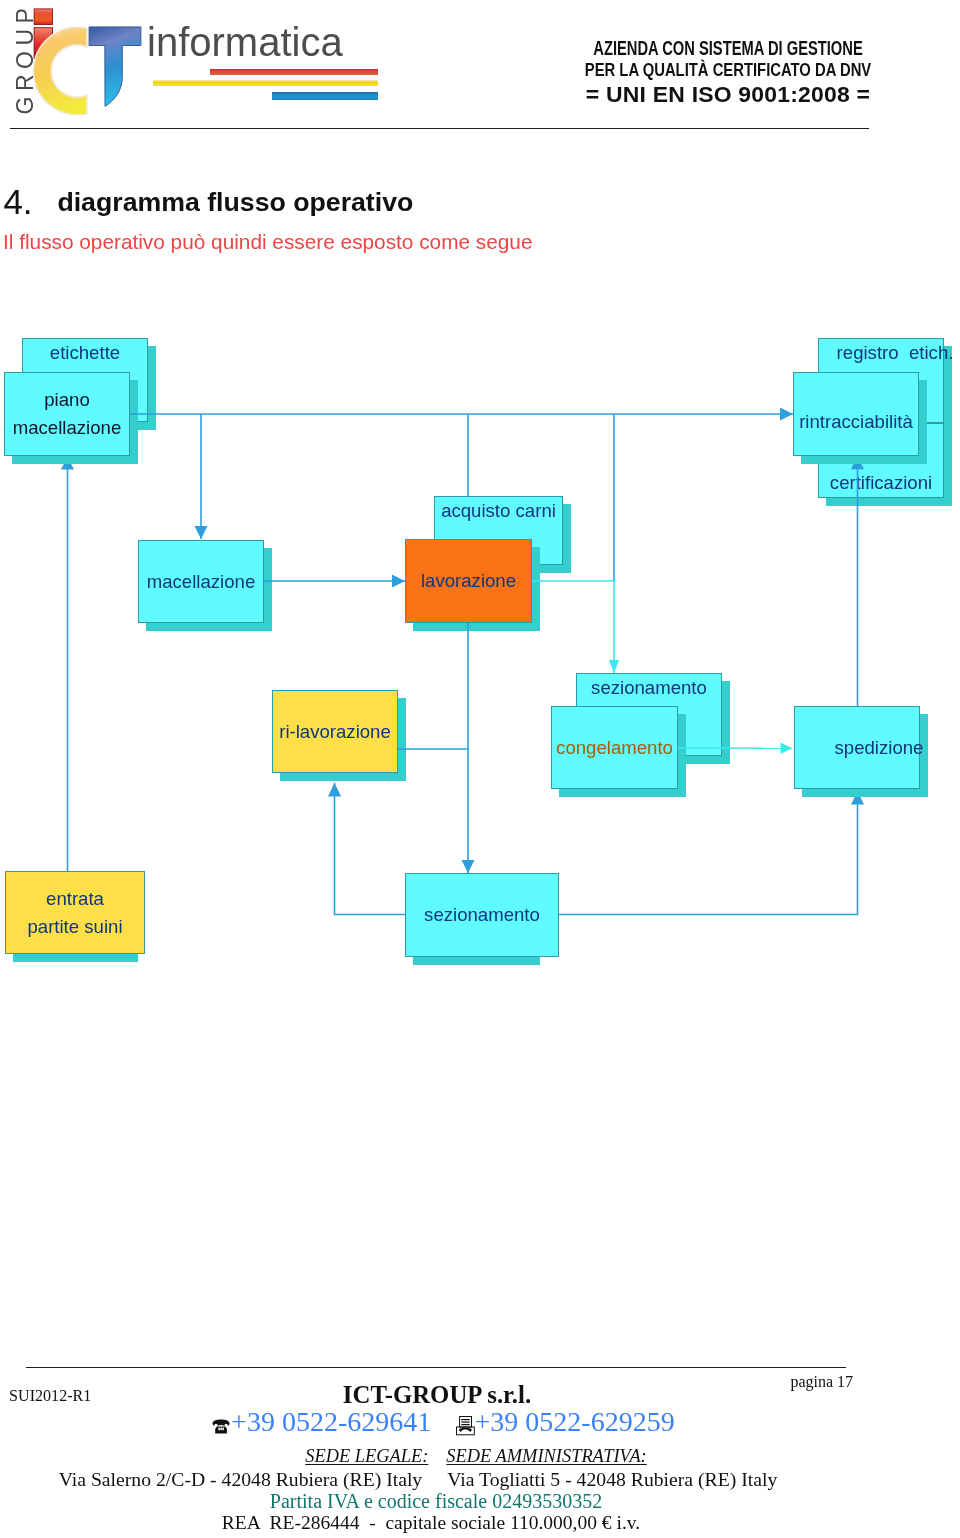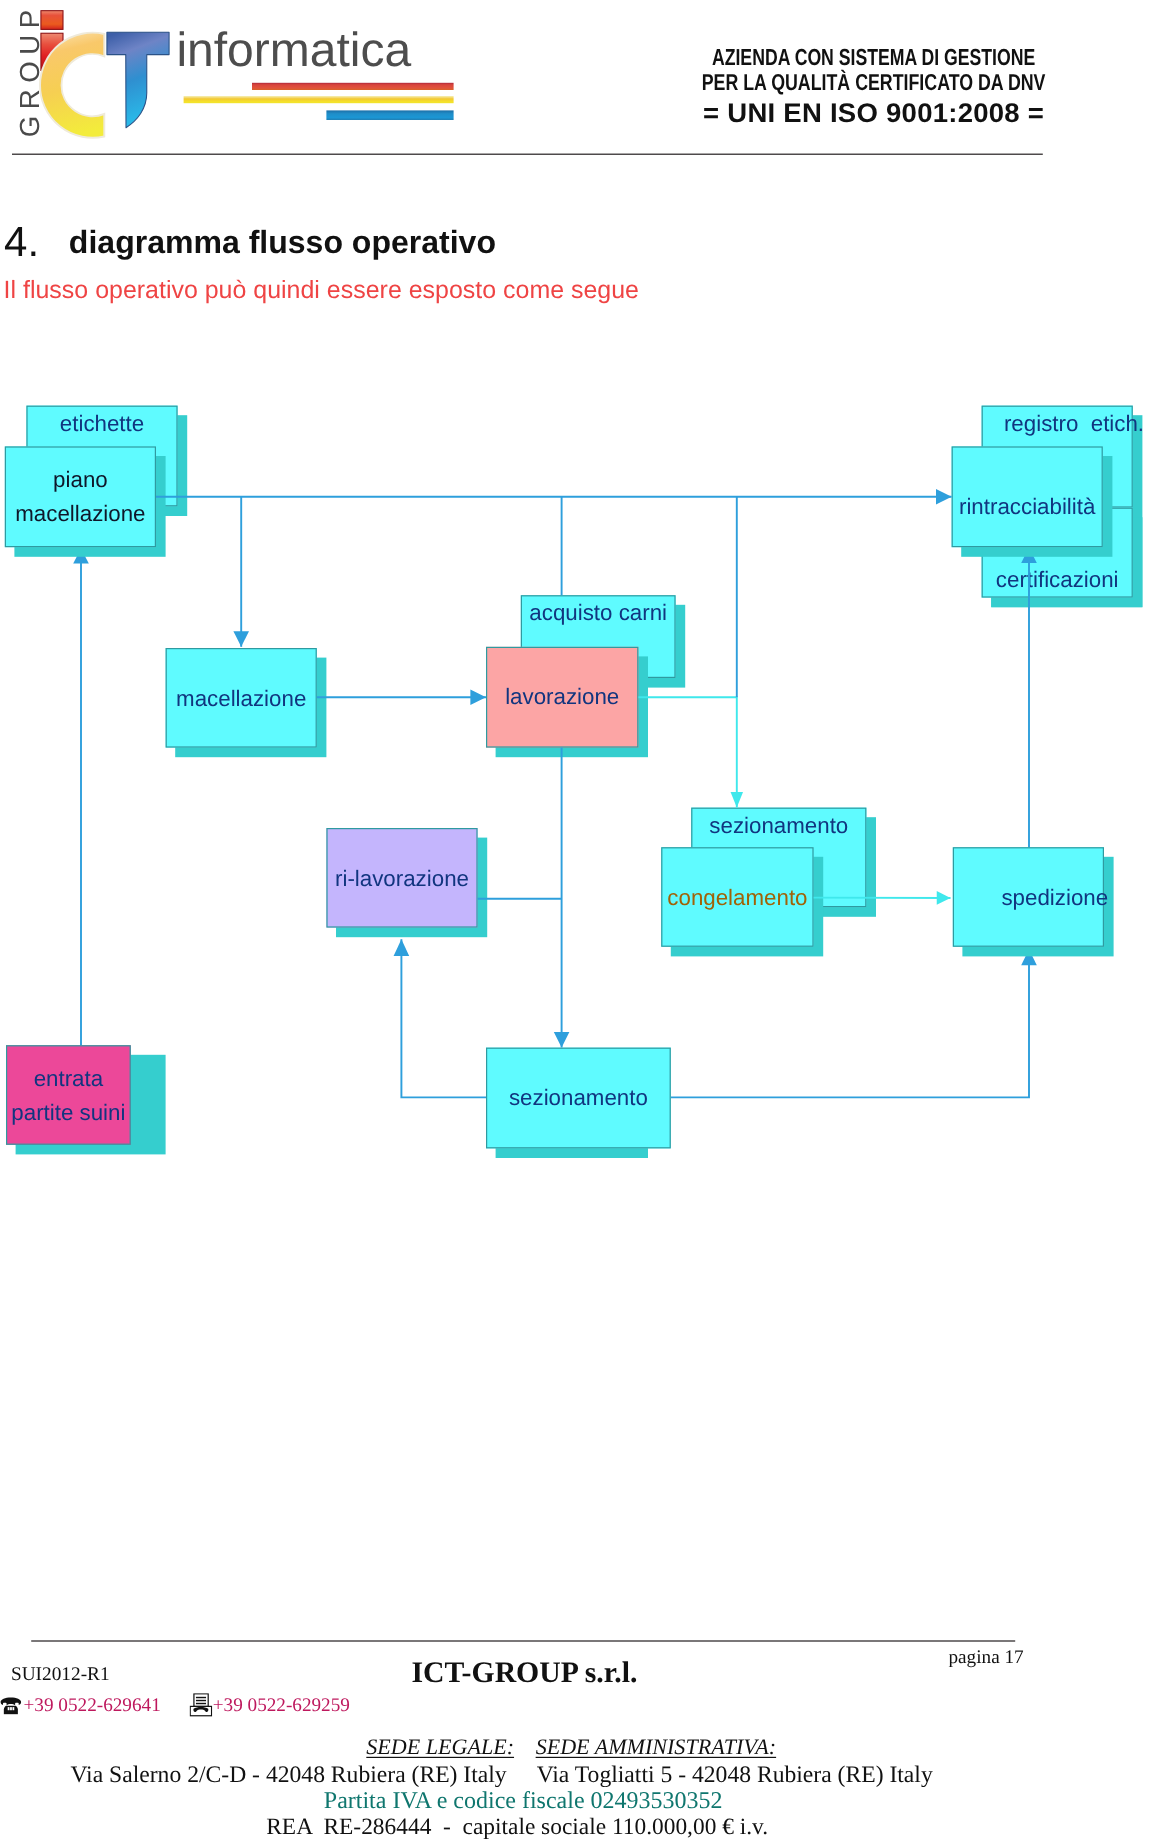--- a/index.html
+++ b/index.html
@@ -53,22 +53,22 @@
 
   
   .rule-bot{position:absolute;left:26px;top:1366.5px;width:820px;height:1.1px;background:#231f20;}
   .f-code{position:absolute;left:9.1px;top:1388px;font-family:"Liberation Serif",serif;
        font-size:16.1px;line-height:16px;color:#111;}
   .f-page{position:absolute;left:790.4px;top:1374px;font-family:"Liberation Serif",serif;
        font-size:16px;line-height:16px;color:#111;}
   .f-company{position:absolute;left:0;top:1382px;width:874px;text-align:center;
        font-family:"Liberation Serif",serif;font-weight:700;font-size:24.8px;
        line-height:26px;color:#111;}
-  .f-tel{position:absolute;left:0;top:1411px;width:886.2px;
-       font-family:"Liberation Serif",serif;font-size:16px;line-height:22px;color:#be185d;
+  .f-tel{position:absolute;left:0;top:1411px;width:886.2px;text-align:center;
+       font-family:"Liberation Serif",serif;font-size:28px;line-height:22px;color:#3b82f6;
        white-space:nowrap;}
   .f-tel .ph{vertical-align:-2.5px;margin-right:1.5px;}
   .f-tel .fx{vertical-align:-4.5px;}
   .f-tel .gap2{display:inline-block;width:24.5px;}
   .f-sedi{position:absolute;left:0;top:1446.4px;width:952px;text-align:center;
        font-family:"Liberation Serif",serif;font-style:italic;font-size:18.4px;
        line-height:20px;color:#111;white-space:nowrap;}
   .f-sedi span{text-decoration:underline;text-underline-offset:2px;}
   .f-sedi .gap{display:inline-block;width:18px;text-decoration:none;}
   .f-addr{position:absolute;left:0;top:1468px;width:836px;text-align:center;
@@ -185,45 +185,45 @@
       </div>
       <div class="shadow" style="left: 12px; top: 380px; width: 126px; height: 84px; background: rgb(53, 206, 206); z-index: 140;"></div>
       <div class="node" style="left: 4px; top: 372px; width: 126px; height: 84px; background: rgb(95, 251, 255); border-color: rgb(47, 154, 160); z-index: 145;">
         <span style="color: #0f172a;">piano<br>macellazione</span>
       </div>
       <div class="shadow" style="left: 442px; top: 504px; width: 129px; height: 69px; background: rgb(53, 206, 206); z-index: 150;"></div>
       <div class="node" style="left: 434px; top: 496px; width: 129px; height: 69px; background: rgb(95, 251, 255); border-color: rgb(47, 154, 160); z-index: 155; align-items: flex-start;">
         <span style="color: rgb(17, 53, 127);">acquisto carni</span>
       </div>
       <div class="shadow" style="left: 413px; top: 547px; width: 127px; height: 84px; background: rgb(53, 206, 206); z-index: 160;"></div>
-      <div class="node" style="left: 405px; top: 539px; width: 127px; height: 84px; background: #fca5a5; border-color: rgb(47, 154, 160); z-index: 165;">
+      <div class="node" style="left: 405px; top: 539px; width: 127px; height: 84px; background: #f97316; border-color: rgb(47, 154, 160); z-index: 165;">
         <span style="color: rgb(17, 53, 127);">lavorazione</span>
       </div>
       <div class="shadow" style="left: 584px; top: 681px; width: 146px; height: 83px; background: rgb(53, 206, 206); z-index: 170;"></div>
       <div class="node" style="left: 576px; top: 673px; width: 146px; height: 83px; background: rgb(95, 251, 255); border-color: rgb(47, 154, 160); z-index: 175; align-items: flex-start;">
         <span style="color: rgb(17, 53, 127);">sezionamento</span>
       </div>
       <div class="shadow" style="left: 559px; top: 714px; width: 127px; height: 83px; background: rgb(53, 206, 206); z-index: 180;"></div>
       <div class="node" style="left: 551px; top: 706px; width: 127px; height: 83px; background: rgb(95, 251, 255); border-color: rgb(47, 154, 160); z-index: 185;">
         <span style="color: #a16207;">congelamento</span>
       </div>
       <div class="shadow" style="left: 146px; top: 548px; width: 126px; height: 83px; background: rgb(53, 206, 206); z-index: 190;"></div>
       <div class="node" style="left: 138px; top: 540px; width: 126px; height: 83px; background: rgb(95, 251, 255); border-color: rgb(47, 154, 160); z-index: 195;">
         <span style="color: rgb(17, 53, 127);">macellazione</span>
       </div>
       <div class="shadow" style="left: 280px; top: 698px; width: 126px; height: 83px; background: rgb(53, 206, 206); z-index: 200;"></div>
-      <div class="node" style="left: 272px; top: 690px; width: 126px; height: 83px; background: #c4b5fd; border-color: rgb(47, 154, 160); z-index: 205;">
+      <div class="node" style="left: 272px; top: 690px; width: 126px; height: 83px; background: #fde047; border-color: rgb(47, 154, 160); z-index: 205;">
         <span style="color: rgb(17, 53, 127);">ri-lavorazione</span>
       </div>
       <div class="shadow" style="left: 802px; top: 714px; width: 126px; height: 83px; background: rgb(53, 206, 206); z-index: 210;"></div>
       <div class="node" style="left: 794px; top: 706px; width: 126px; height: 83px; background: rgb(95, 251, 255); border-color: rgb(47, 154, 160); z-index: 215;">
         <span style="color: rgb(17, 53, 127); margin-left: 44px;">spedizione</span>
       </div>
       <div class="shadow" style="left: 13px; top: 879px; width: 125px; height: 83px; background: rgb(53, 206, 206); z-index: 220;"></div>
-      <div class="node" style="left: 5px; top: 871px; width: 104px; height: 83px; background: #ec4899; border-color: rgb(47, 154, 160); z-index: 225;">
+      <div class="node" style="left: 5px; top: 871px; width: 140px; height: 83px; background: #fde047; border-color: rgb(47, 154, 160); z-index: 225;">
         <span style="color: rgb(17, 53, 127);">entrata<br>partite suini</span>
       </div>
       <div class="shadow" style="left: 413px; top: 881px; width: 127px; height: 84px; background: rgb(53, 206, 206); z-index: 230;"></div>
       <div class="node" style="left: 405px; top: 873px; width: 154px; height: 84px; background: rgb(95, 251, 255); border-color: rgb(47, 154, 160); z-index: 235;">
         <span style="color: rgb(17, 53, 127);">sezionamento</span>
       </div>
     </div>
 
   <div class="footer">
     <div class="rule-bot"></div>

